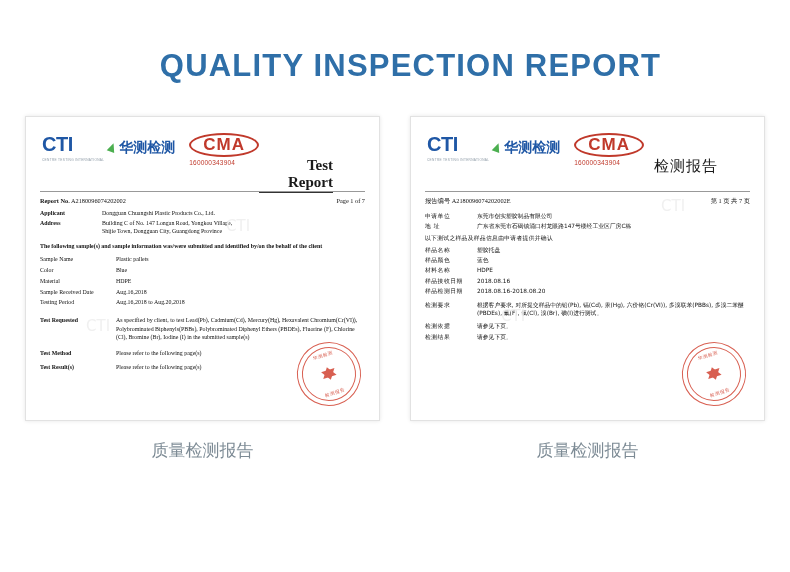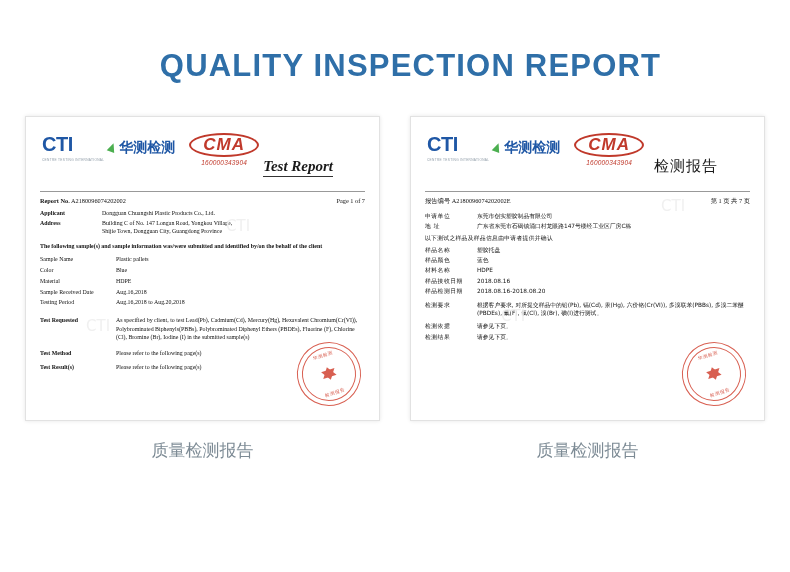--- a/index.html
+++ b/index.html
@@ -113,23 +113,21 @@
   .hc {
     font-size: 14px;
     color: #1f57a5;
     font-weight: bold;
     font-family: "DejaVu Sans", sans-serif;
     white-space: nowrap;
   }
 
   .cma-block {
     margin-left: 14px;
-    text-align: center;
     flex: 0 0 auto;
-    font-style: italic;
   }
   .cma-oval {
     border: 2px solid #c0392b;
     border-radius: 50%/50%;
     padding: 1px 12px 2px 12px;
     display: inline-block;
   }
   .cma-text {
     font-size: 17px;
     font-weight: bold;
@@ -153,21 +151,20 @@
     padding-right: 30px;
   }
   .doc-heading-en {
     font-size: 15px;
     font-weight: bold;
     color: #1a1a1a;
     font-family: "Liberation Serif", serif;
     border-bottom: 1px solid #333;
     display: inline-block;
     padding-bottom: 1px;
-    font-style: italic;
   }
   .doc-heading-cn {
     font-size: 15px;
     color: #1a1a1a;
     font-family: "DejaVu Sans", sans-serif;
     letter-spacing: 1px;
   }
 
   .hr-main {
     margin: 6px 14px 0 14px;

